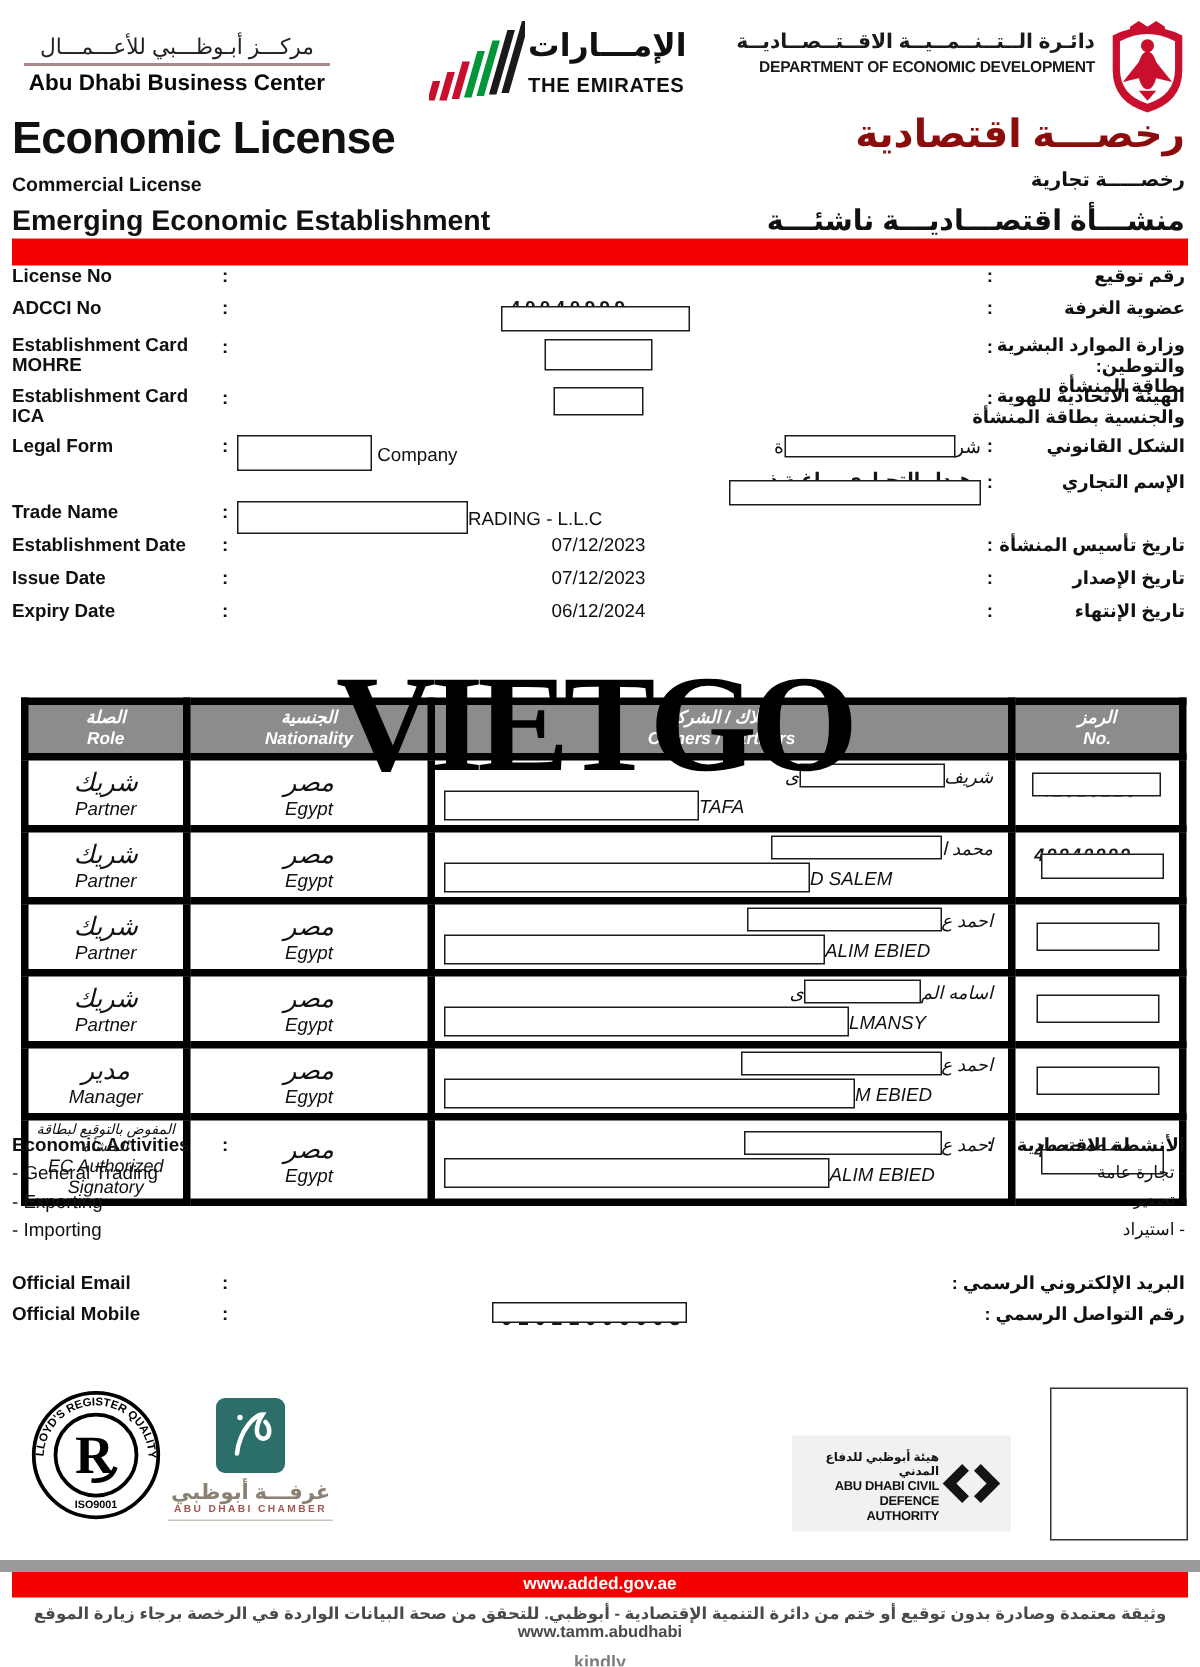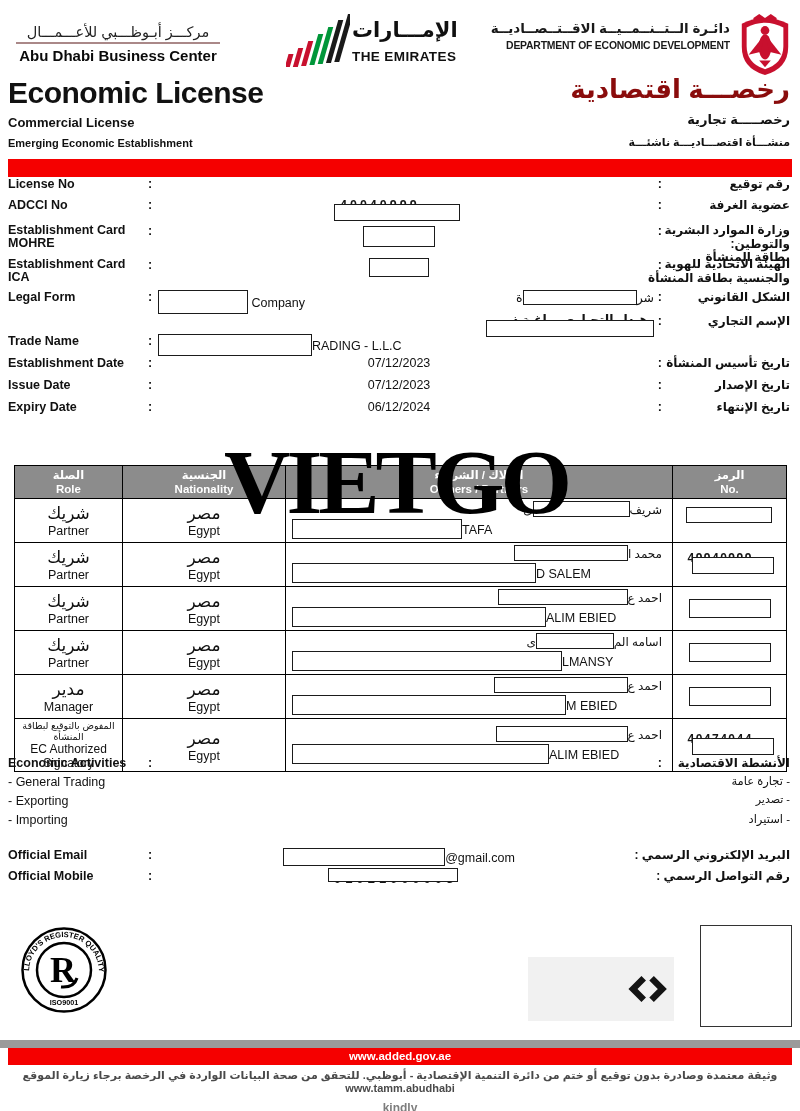--- a/index.html
+++ b/index.html
@@ -15,42 +15,42 @@
   .bc-en{font-size:15px;font-weight:bold;color:#0a0a0a;text-align:center;}
   .em-ar{font-size:21px;font-weight:bold;color:#101010;}
   .em-en{font-size:13.5px;font-weight:800;letter-spacing:.4px;color:#101010;}
   .ded-ar{font-size:13.5px;font-weight:bold;color:#1a1a1a;white-space:nowrap;}
   .ded-en{font-size:10.4px;font-weight:700;letter-spacing:-.2px;color:#1a1a1a;white-space:nowrap;}
   
   .t-en{font-size:30px;font-weight:bold;letter-spacing:-.5px;}
   .t-en-sub{font-size:13px;font-weight:bold;}
   .t-ar{font-size:26px;font-weight:bold;color:#8a0c0c;}
   .t-ar-sub{font-size:13px;font-weight:bold;}
-  .t-type{font-size:11px;font-weight:bold;}
+  .t-type{font-size:19px;font-weight:bold;}
   .redbar{background:#f50000;}
   
   .frow{position:absolute;left:8px;right:10px;height:22px;font-size:12.5px;}
   .lab{position:absolute;left:0;top:0;font-weight:bold;white-space:nowrap;}
   .lab2{line-height:13px;}
   .c1{position:absolute;left:140px;top:0;font-weight:bold;}
   .c2{position:absolute;right:128px;top:0;font-weight:bold;}
   .labar{position:absolute;right:0;top:0;font-weight:bold;font-size:12px;direction:rtl;text-align:right;white-space:nowrap;}
   .labar2{line-height:13.5px;white-space:normal;width:160px;}
   .val{position:absolute;left:150px;right:150px;top:0;text-align:center;white-space:nowrap;}
   .vall{position:absolute;left:150px;top:0;white-space:nowrap;}
   .valr{position:absolute;right:136px;top:0;white-space:nowrap;}
   .partialwrap{position:relative;display:inline-block;}
   .pdigits{position:absolute;font-weight:600;color:#161616;white-space:nowrap;}
   .pbox{position:absolute;background:#fff;border:1.4px solid #1b1b1b;}
   
   .watermark{position:absolute;left:224px;top:436px;z-index:6;font-family:"Liberation Serif","DejaVu Serif",serif;
              font-weight:bold;font-size:92px;line-height:1;letter-spacing:-4px;color:#000;}
   
   .ptable{position:absolute;left:14px;top:465px;width:772px;border-collapse:collapse;table-layout:fixed;}
-  .ptable th,.ptable td{border:1px solid #000000;}
+  .ptable th,.ptable td{border:5px solid #000000;font-style:italic;}
   .ptable thead th{background:#8c8c8c;color:#fff;font-size:11.5px;font-weight:bold;padding:2px 0;line-height:14px;}
   .ptable td{text-align:center;vertical-align:middle;font-size:12.5px;padding:1px 2px;}
   .cell-ar{display:block;font-size:17px;direction:rtl;}
   .cell-en{display:block;font-size:12.5px;}
   .role-sm .cell-ar{font-size:9.5px;line-height:11px;white-space:normal;}
   .role-sm .cell-en{font-size:12px;line-height:14px;}
   .own-ar{display:block;text-align:right;direction:rtl;font-size:12px;padding:1px 8px 0 0;}
   .own-en{display:block;text-align:left;font-size:12.5px;padding:2px 0 2px 4px;}
   .own-ar .redact{height:14px;vertical-align:-3px;}
   .own-en .redact{height:18px;vertical-align:-5px;}
@@ -342,21 +342,20 @@
   <div class="abs act" style="left:8px;top:775px;">- General Trading</div>
   <div class="abs act rtl" style="right:10px;top:774px;font-size:11.5px;">- تجارة عامة</div>
   <div class="abs act" style="left:8px;top:794px;">- Exporting</div>
   <div class="abs act rtl" style="right:10px;top:793px;font-size:11px;">- تصدير</div>
   <div class="abs act" style="left:8px;top:813px;">- Importing</div>
   <div class="abs act rtl" style="right:10px;top:812px;font-size:11.5px;">- استيراد</div>
 
   <div class="frow" style="top:848px;">
     <span class="lab">Official Email</span>
     <span class="c1">:</span>
-    <span class="val"><span class="redact" style="width:160px;"></span><span>@gmail.com</span></span>
     <span class="labar">البريد الإلكتروني الرسمي :</span>
   </div>
   <div class="frow" style="top:869px;">
     <span class="lab">Official Mobile</span>
     <span class="c1">:</span>
     <span class="val">
       <span class="partialwrap" style="width:142px;height:18px;">
         <span class="pdigits" style="left:6px;top:2px;font-size:13px;letter-spacing:4px;">01021000003</span>
         <span class="pbox" style="left:0;top:-1px;width:128px;height:12px;"></span>
       </span>
@@ -371,22 +370,37 @@
         </defs>
       <circle cx="44" cy="44" r="41.5" fill="#fff" stroke="#000" stroke-width="2.5"></circle>
       <circle cx="44" cy="44" r="27" fill="none" stroke="#000" stroke-width="2.5"></circle>
       <text font-size="7.6" font-weight="bold" fill="#000"><textPath href="#lr-top" startOffset="1">LLOYD'S REGISTER QUALITY ASSURANCE</textPath></text>
       <text x="44" y="79" text-anchor="middle" font-size="7.2" font-weight="bold" fill="#000">ISO9001</text>
       <text x="43" y="56" text-anchor="middle" font-size="36" font-weight="bold" font-family="Liberation Serif,serif" fill="#000">R</text>
       <path d="M57 52 q-3 10 -16 9" stroke="#000" stroke-width="3" fill="none"></path>
     </svg>
   </div>
 
+  <div class="abs" style="left:112px;top:932px;width:110px;">
+    <svg style="display:block;margin:0 auto;" width="46" height="50" viewBox="0 0 46 50">
+      <rect width="46" height="50" rx="6" fill="#2c6e6a"></rect>
+      <path d="M14 37 C16 20 27 11 31 11 C26 19 26 26 31 27 C36 28 37 20 33 16" stroke="#fff" stroke-width="3" fill="none" stroke-linecap="round"></path>
+      <circle cx="16" cy="13" r="1.8" fill="#fff"></circle>
+    </svg>
+    <div class="chamber-ar" style="margin-top:4px;">غرفـــة أبوظبي</div>
+    <div class="chamber-en">ABU DHABI CHAMBER</div>
+    <div style="height:1px;background:#c9c4b8;margin-top:3px;"></div>
+  </div>
 
   <div class="abs cd-box" style="left:528px;top:957px;width:146px;height:64px;">
+    <div class="abs" style="left:8px;top:10px;width:90px;">
+      <div class="cd-ar">هيئة أبوظبي للدفاع المدني</div>
+      <div class="cd-en">ABU DHABI CIVIL DEFENCE</div>
+      <div class="cd-en">AUTHORITY</div>
+    </div>
     <svg class="abs" style="right:6px;top:12px;" width="40" height="40" viewBox="0 0 56 40">
       <polyline points="22,5 7,20 22,35" stroke="#141414" stroke-width="9" fill="none"></polyline>
       <polyline points="33,5 48,20 33,35" stroke="#141414" stroke-width="9" fill="none"></polyline>
     </svg>
   </div>
 
   <div class="abs qrredact" style="left:700px;top:925px;width:90px;height:100px;"></div>
 
   <div class="abs graybar" style="left:0;right:0;top:1040px;height:8px;"></div>
   <div class="abs redbar footweb" style="left:8px;right:8px;top:1048px;height:17px;">www.added.gov.ae</div>

